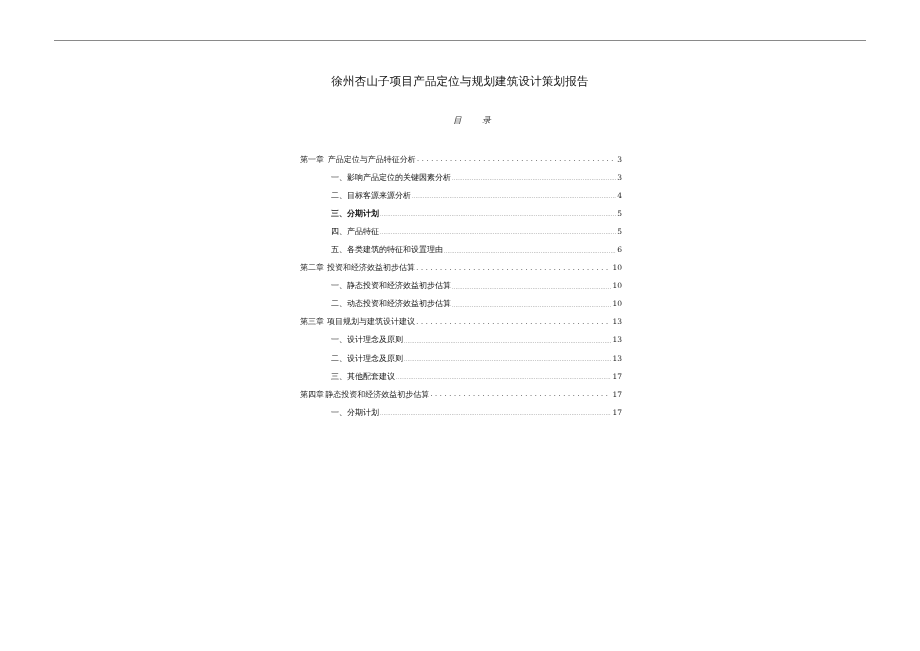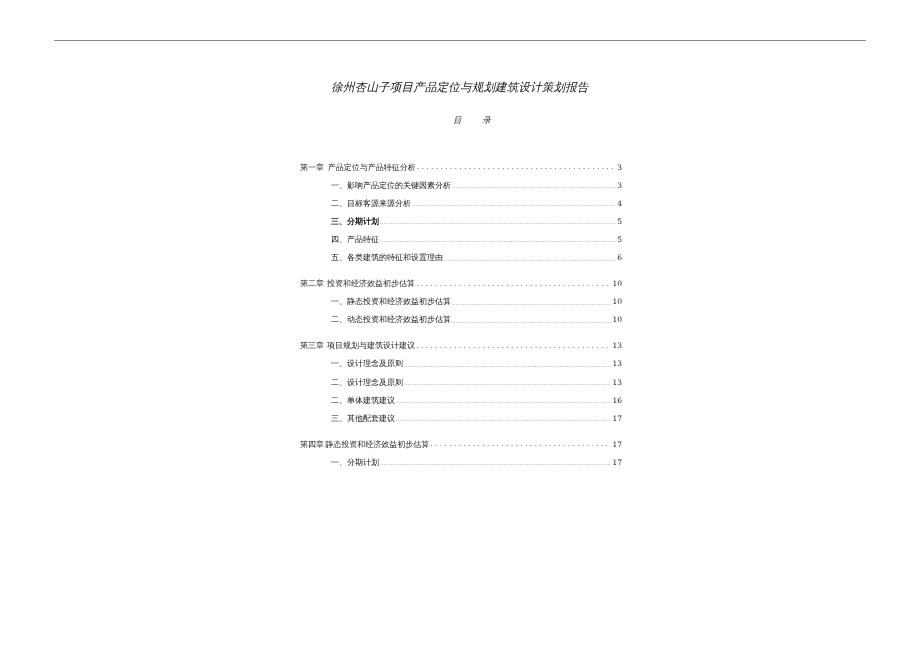--- a/index.html
+++ b/index.html
@@ -1,22 +1,22 @@
 <!DOCTYPE html>
 <html><head>
   <meta charset="utf-8">
   <style>
     html, body { margin: 0; padding: 0; background: #ffffff; }
     body { width: 920px; height: 651px; position: relative; overflow: hidden; font-family: "DejaVu Sans", sans-serif; color: #000; }
     .top-rule { position: absolute; left: 54px; top: 40px; width: 812px; height: 0; border-top: 1px solid #8a8a8a; }
-    .doc-title { position: absolute; left: 0; top: 80px; width: 920px; text-align: center; font-size: 11.5px; font-weight: normal; letter-spacing: 0.2px; color: #111; font-style: italic; }
+    .doc-title { position: absolute; left: 0; top: 74px; width: 920px; text-align: center; font-size: 11.5px; font-weight: normal; letter-spacing: 0.2px; color: #111; }
     .toc-heading { position: absolute; left: 12px; top: 115px; width: 920px; text-align: center; font-family: "DejaVu Serif", serif; font-style: italic; font-size: 8.5px; color: #333; word-spacing: 18px; }
     .toc { position: absolute; left: 300px; top: 150px; width: 322px; }
     .row { position: relative; height: 18.1px; display: flex; align-items: center; font-size: 8px; white-space: nowrap; }
-    .row.chapter { font-family: "DejaVu Serif", serif; color: #222; margin-top: 8px; }
+    .row.chapter { font-family: "DejaVu Serif", serif; color: #222; }
     .row.section { padding-left: 31px; font-family: "DejaVu Sans", sans-serif; color: #111; }
     .row .num { display: inline-block; width: 46px; }
     .row .label { flex: 0 0 auto; }
     .row.section .label.bold { font-weight: bold; }
     .row .leader { flex: 1 1 auto; overflow: hidden; margin: 0 1px; color: #444; height: 10px; line-height: 10px; }
     .row.chapter .leader { letter-spacing: 2.2px; }
     .row.section .leader { font-size: 5px; letter-spacing: 0.2px; line-height: 12px; }
     .row .page { flex: 0 0 auto; font-family: "DejaVu Serif", serif; font-size: 7.5px; color: #222; }
   </style>
 </head>
@@ -89,25 +89,20 @@
     <span class="label">一、设计理念及原则</span>
     <span class="leader">..................................................................................................................................................................................</span>
     <span class="page">13</span>
   </div>
   <div class="row section">
     <span class="label">二、设计理念及原则</span>
     <span class="leader">..................................................................................................................................................................................</span>
     <span class="page">13</span>
   </div>
   <div class="row section">
-    <span class="label">二、单体建筑建议</span>
-    <span class="leader">..................................................................................................................................................................................</span>
-    <span class="page">16</span>
-  </div>
-  <div class="row section">
     <span class="label">三、其他配套建议</span>
     <span class="leader">..................................................................................................................................................................................</span>
     <span class="page">17</span>
   </div>
 
   <div class="row chapter">
     <span class="num">第四章</span>
     <span class="label">静态投资和经济效益初步估算</span>
     <span class="leader">......................................................................</span>
     <span class="page">17</span>

